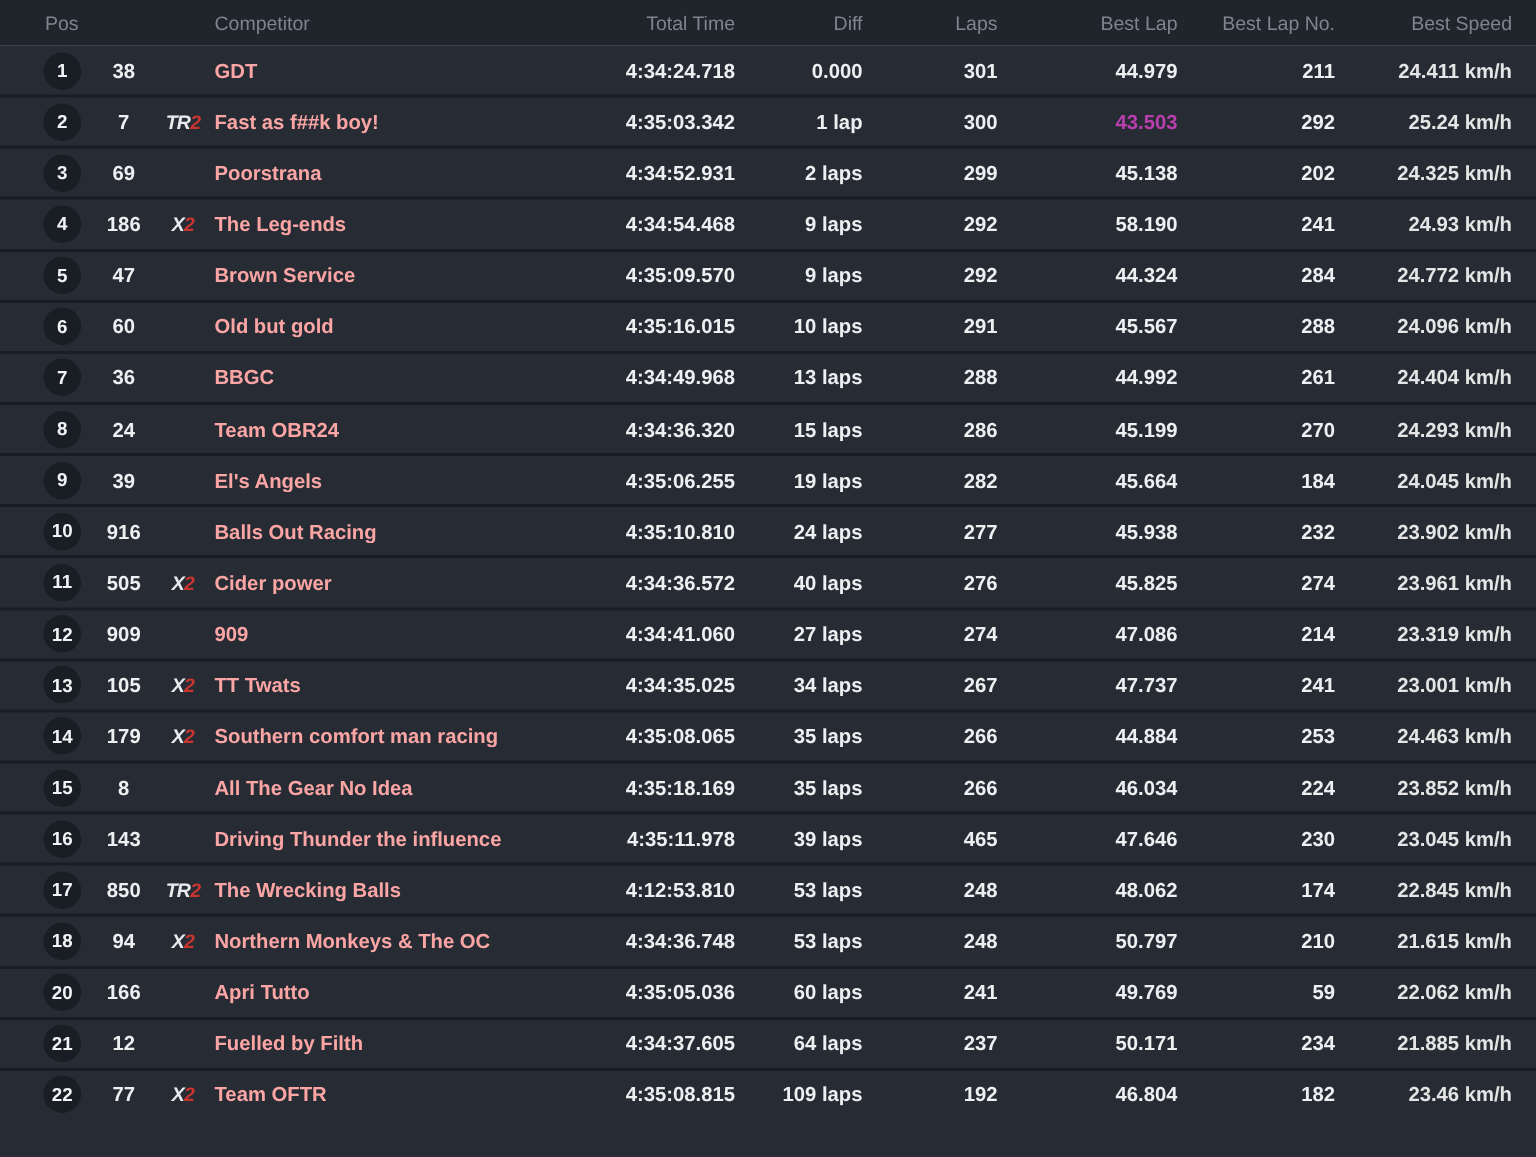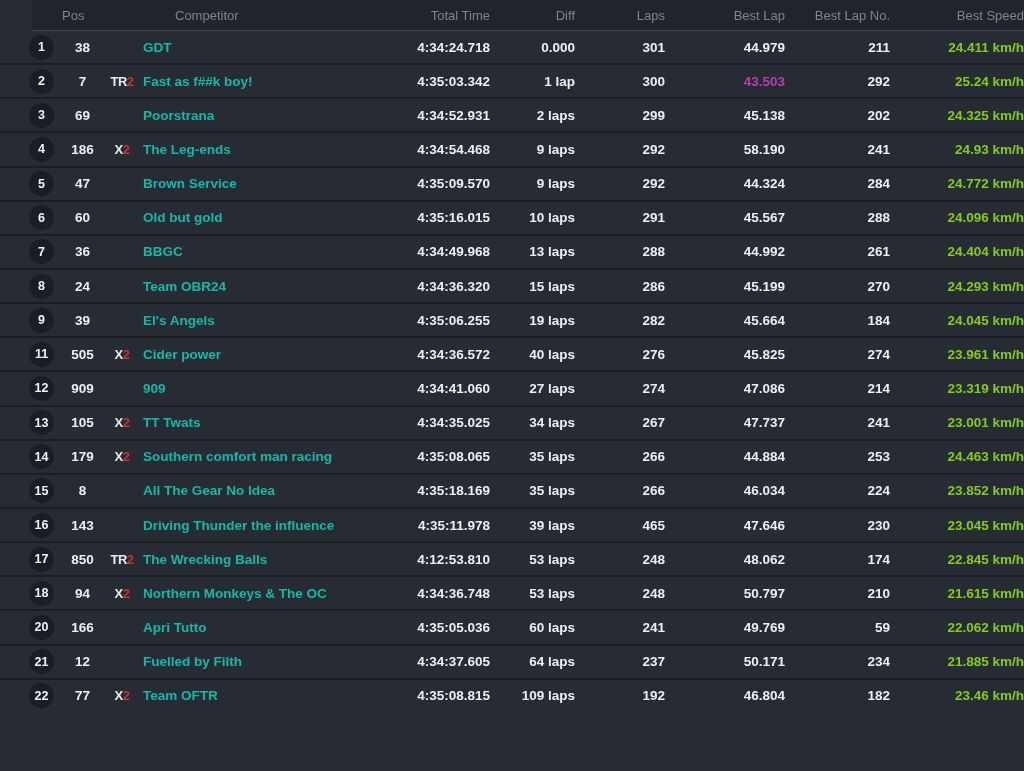--- a/index.html
+++ b/index.html
@@ -16,21 +16,20 @@
     grid-template-columns:62px 41px 38px 1fr 155px 85px 90px 120px 105px 134px;
     align-items:center;
   }
   .header-row{
     height:30px;
     background:#20242b;
     border-bottom:1px solid #3a414b;
     color:#7d8590;
     font-size:13px;
     font-weight:400;
-    margin-left:32px;
   }
   .header-row .hcell{white-space:nowrap;}
   .h-pos{padding-left:30px;}
   .h-competitor{padding-left:2px;}
   .right{text-align:right;}
   .row{
     height:32.15px;
     background:#272c34;
     border-top:2px solid #1a1e24;
     color:#edeff1;
@@ -44,28 +43,28 @@
   .pos-badge{
     width:25px;height:25px;
     background:#191d24;
     border-radius:50%;
     display:flex;align-items:center;justify-content:center;
     font-size:12.5px;color:#f2f3f5;
   }
   .num-cell{text-align:center;color:#edeff1;}
   .badge-cell{display:flex;justify-content:center;align-items:center;}
   .team-badge{
-    font-weight:700;font-size:13px;
+    font-style:italic;font-weight:700;font-size:13px;
     letter-spacing:-0.5px;color:#e9eaec;
   }
   .team-badge .badge-num{color:#c9342f;}
-  .name-cell{padding-left:2px;color:#14b8a6;}
-  .speed-cell{color:#84cc16;font-weight:700;}
+  .name-cell{padding-left:2px;color:#fca5a5;}
+  .speed-cell{color:#e5e5e5;font-weight:700;}
   .fastest{color:#b83fad !important;padding-left:33px;}
-  .pad-r{padding-right:0;}
+  .pad-r{padding-right:16px;}
 </style>
 </head>
 <body>
 
 <div class="leaderboard">
 
   <div class="grid header-row">
     <div class="hcell h-pos">Pos</div>
     <div class="hcell"></div>
     <div class="hcell"></div>
@@ -247,20 +246,38 @@
     </div>
     <div class="cell name-cell">El's Angels</div>
     <div class="cell right">4:35:06.255</div>
     <div class="cell right">19 laps</div>
     <div class="cell right">282</div>
     <div class="cell right bestlap-cell">45.664</div>
     <div class="cell right">184</div>
     <div class="cell right speed-cell pad-r">24.045 km/h</div>
   </div>
 
+  <div class="grid row">
+    <div class="cell pos-cell">
+      <span class="pos-badge">
+        <span>10</span>
+      </span>
+    </div>
+    <div class="cell num-cell">916</div>
+    <div class="cell badge-cell">
+      
+    </div>
+    <div class="cell name-cell">Balls Out Racing</div>
+    <div class="cell right">4:35:10.810</div>
+    <div class="cell right">24 laps</div>
+    <div class="cell right">277</div>
+    <div class="cell right bestlap-cell">45.938</div>
+    <div class="cell right">232</div>
+    <div class="cell right speed-cell pad-r">23.902 km/h</div>
+  </div>
 
   <div class="grid row">
     <div class="cell pos-cell">
       <span class="pos-badge">
         <span>11</span>
       </span>
     </div>
     <div class="cell num-cell">505</div>
     <div class="cell badge-cell">
       <span class="team-badge">

